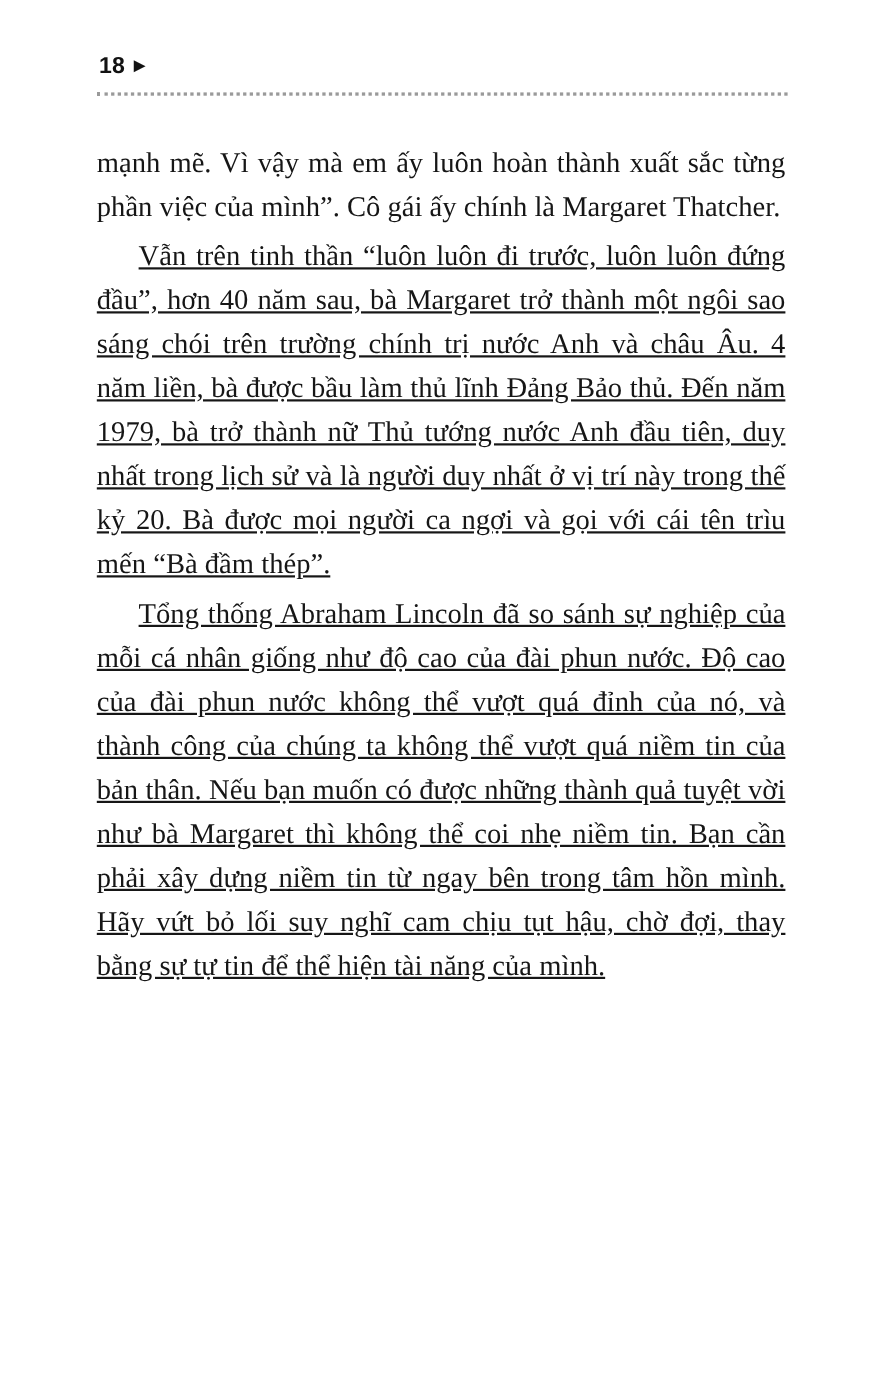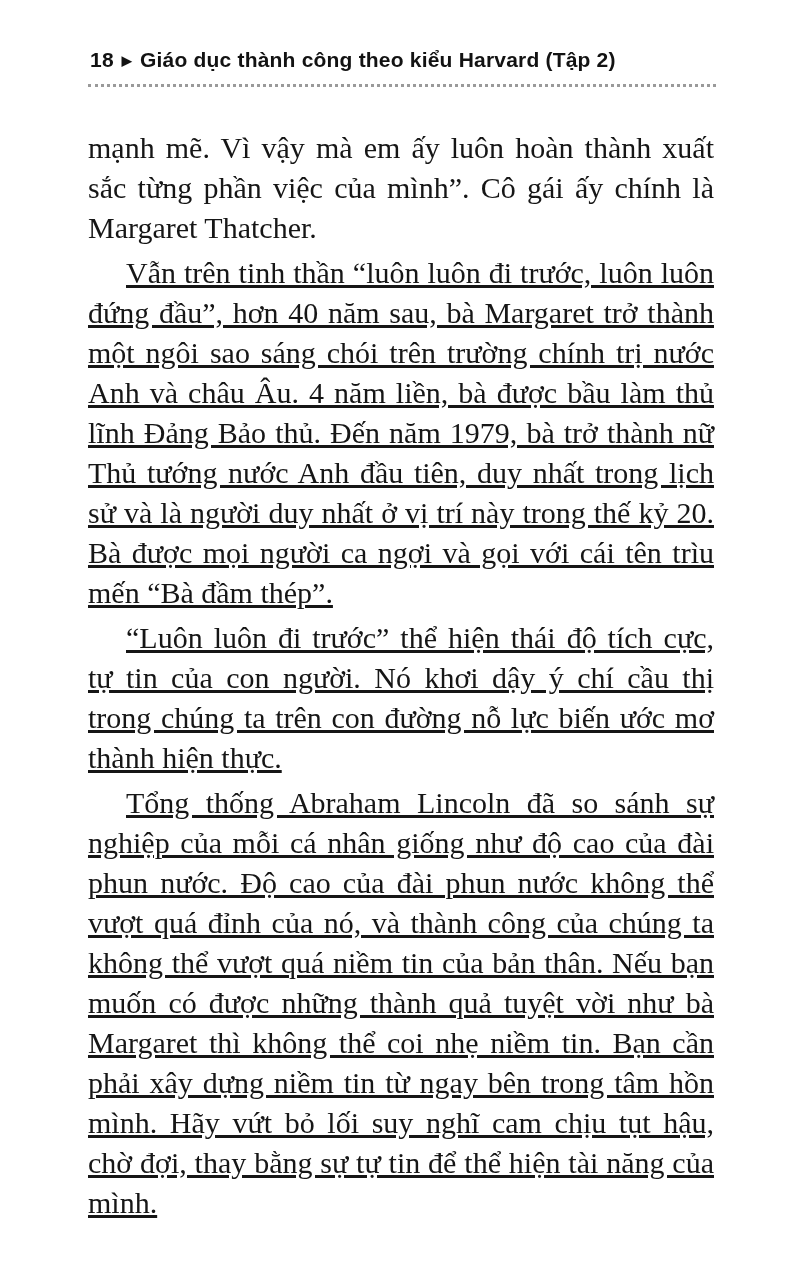--- a/index.html
+++ b/index.html
@@ -45,21 +45,21 @@
     top: 84px;
     width: 628px;
     border-bottom: 3px dotted #9a9a9a;
   }
   .body-text {
     position: absolute;
     left: 88px;
     top: 128px;
     width: 626px;
     color: #161616;
-    font-size: 30px;
+    font-size: 26px;
     line-height: 40px;
     text-align: justify;
   }
   .body-text p {
     margin: 0;
   }
   .body-text p + p {
     margin-top: 5px;
     text-decoration: underline;
   }
@@ -68,25 +68,23 @@
   }
 </style>
 </head>
 <body>
 
 <div class="page">
 
   <div class="running-header">
     <span class="pagenum">18</span>
     <span class="arrow">▶</span>
-    <span class="title">Giáo dục thành công theo kiểu Harvard (Tập 2)</span>
   </div>
 
   <div class="header-divider"></div>
 
   <div class="body-text">
     <p>mạnh mẽ. Vì vậy mà em ấy luôn hoàn thành xuất sắc từng phần việc của mình”. Cô gái ấy chính là Margaret Thatcher.</p>
     <p class="indent">Vẫn trên tinh thần “luôn luôn đi trước, luôn luôn đứng đầu”, hơn 40 năm sau, bà Margaret trở thành một ngôi sao sáng chói trên trường chính trị nước Anh và châu Âu. 4 năm liền, bà được bầu làm thủ lĩnh Đảng Bảo thủ. Đến năm 1979, bà trở thành nữ Thủ tướng nước Anh đầu tiên, duy nhất trong lịch sử và là người duy nhất ở vị trí này trong thế kỷ 20. Bà được mọi người ca ngợi và gọi với cái tên trìu mến “Bà đầm thép”.</p>
-    <p class="indent">“Luôn luôn đi trước” thể hiện thái độ tích cực, tự tin của con người. Nó khơi dậy ý chí cầu thị trong chúng ta trên con đường nỗ lực biến ước mơ thành hiện thực.</p>
     <p class="indent">Tổng thống Abraham Lincoln đã so sánh sự nghiệp của mỗi cá nhân giống như độ cao của đài phun nước. Độ cao của đài phun nước không thể vượt quá đỉnh của nó, và thành công của chúng ta không thể vượt quá niềm tin của bản thân. Nếu bạn muốn có được những thành quả tuyệt vời như bà Margaret thì không thể coi nhẹ niềm tin. Bạn cần phải xây dựng niềm tin từ ngay bên trong tâm hồn mình. Hãy vứt bỏ lối suy nghĩ cam chịu tụt hậu, chờ đợi, thay bằng sự tự tin để thể hiện tài năng của mình.</p>
   </div>
 
 </div>
 
 </body></html>

